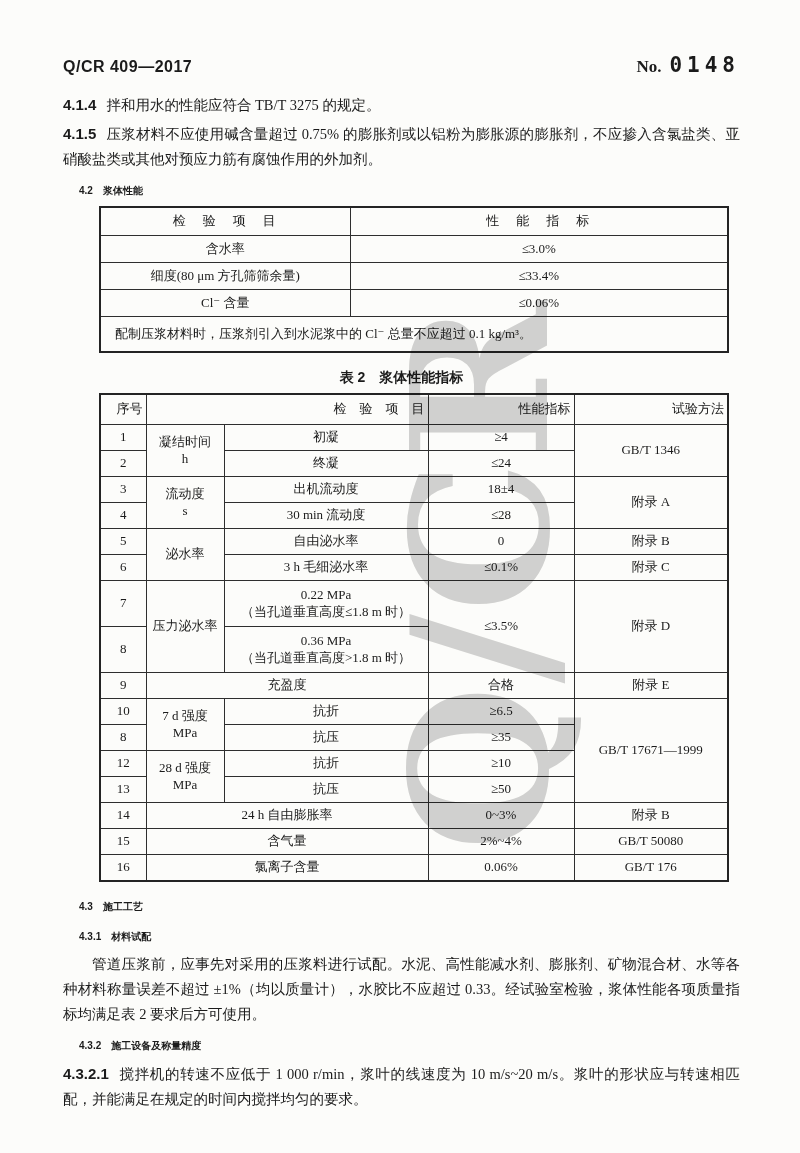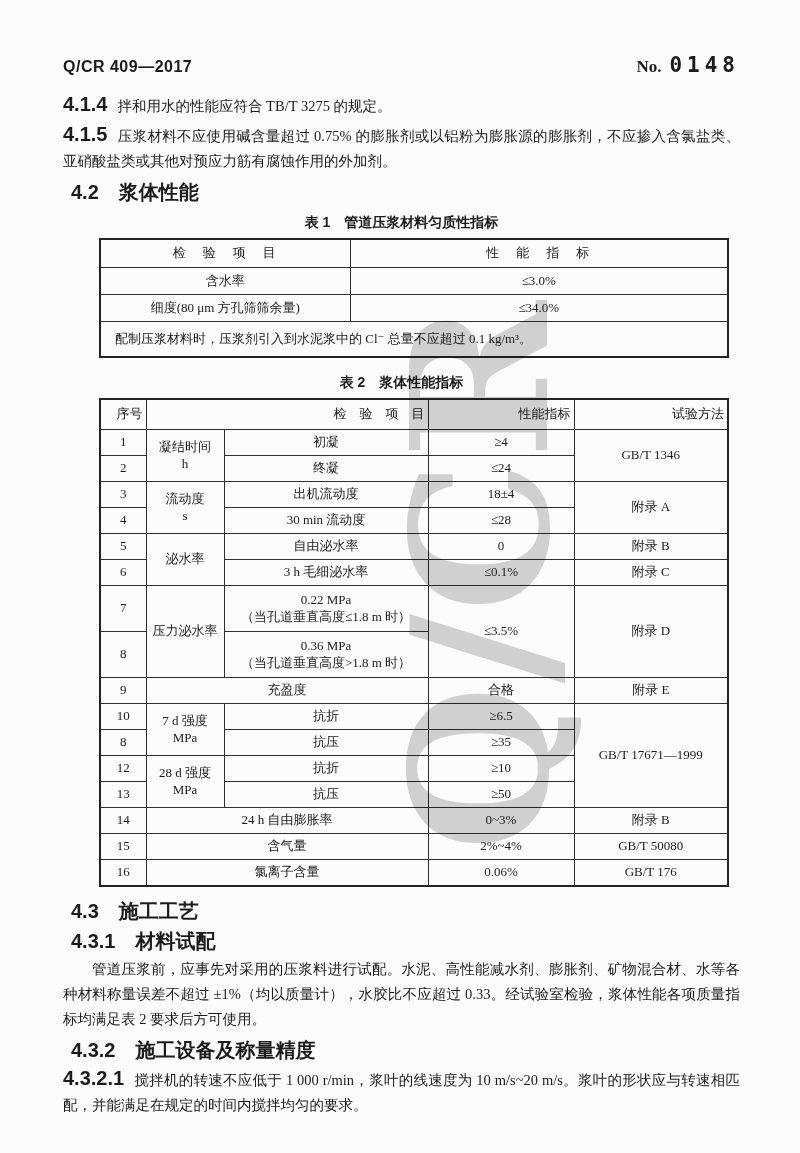--- a/index.html
+++ b/index.html
@@ -18,23 +18,23 @@
   .hei{font-family:"Liberation Sans","DejaVu Sans",sans-serif;font-weight:bold;}
 
   
   .doc-header{display:flex;justify-content:space-between;align-items:baseline;margin-bottom:15px;}
   .doc-code{font-size:16px;letter-spacing:.5px;}
   .doc-no{display:flex;align-items:baseline;gap:8px;margin-left:45px;}
   .no-label{font-size:17px;font-weight:bold;}
   .no-value{font-family:"DejaVu Sans Mono","Liberation Mono",monospace;font-size:21px;font-weight:bold;letter-spacing:5px;}
 
   p.body{margin:0 0 3px 0;font-size:14.5px;line-height:25px;text-align:justify;}
-  p.body .num{font-size:20px;margin-right:10px;}
+  p.body .num{font-size:15px;margin-right:10px;}
   .indent{text-indent:2em;}
-  h3.sec{margin:7px 0 4px 8px;font-size:20px;line-height:23px;}
+  h3.sec{margin:7px 0 4px 16px;font-size:10px;line-height:23px;}
 
   .tbl-caption{text-align:center;font-size:14px;margin:10px 0 6px 0;}
 
   table{border-collapse:collapse;margin-left:36px;width:628px;table-layout:fixed;
         border:2px solid #242424;font-size:13px;}
   td,th{border:1px solid #2e2e2e;text-align:center;vertical-align:middle;
         padding:1px 3px;line-height:1.3;font-weight:normal;}
   .preline{white-space:pre-line;}
 
   
@@ -73,39 +73,42 @@
       </span>
     </div>
 
     <p class="body"><span class="num hei">4.1.4</span><span>拌和用水的性能应符合 TB/T 3275 的规定。</span></p>
 
     <p class="body"><span class="num hei">4.1.5</span><span>压浆材料不应使用碱含量超过 0.75% 的膨胀剂或以铝粉为膨胀源的膨胀剂，不应掺入含氯盐类、亚硝酸盐类或其他对预应力筋有腐蚀作用的外加剂。</span></p>
 
     <h3 class="sec hei">4.2　浆体性能</h3>
 
 
-    <div class="tbl-caption hei">表 1　管道压浆材料匀质性指标</div>
 
     <table class="t1">
       <colgroup>
           <col style="width:250px">
           <col style="width:378px">
         </colgroup>
       <tbody>
           <tr class="hrow">
         <td class="wide">检　验　项　目</td>
         <td class="wide">性　能　指　标</td>
       </tr>
       <tr class="drow">
         <td>含水率</td>
         <td>≤3.0%</td>
       </tr>
       <tr class="drow">
         <td>细度(80 μm 方孔筛筛余量)</td>
-        <td>≤34.0%</td>
+        <td>≤33.4%</td>
+      </tr>
+      <tr class="drow">
+        <td>Cl⁻ 含量</td>
+        <td>≤0.06%</td>
       </tr>
       <tr>
         <td class="note-cell" colspan="2">配制压浆材料时，压浆剂引入到水泥浆中的 Cl⁻ 总量不应超过 0.1 kg/m³。</td>
       </tr>
     </tbody>
       </table>
 
     <div class="tbl-caption hei" style="margin-top:16px">表 2　浆体性能指标</div>
 
     <table class="t2">

